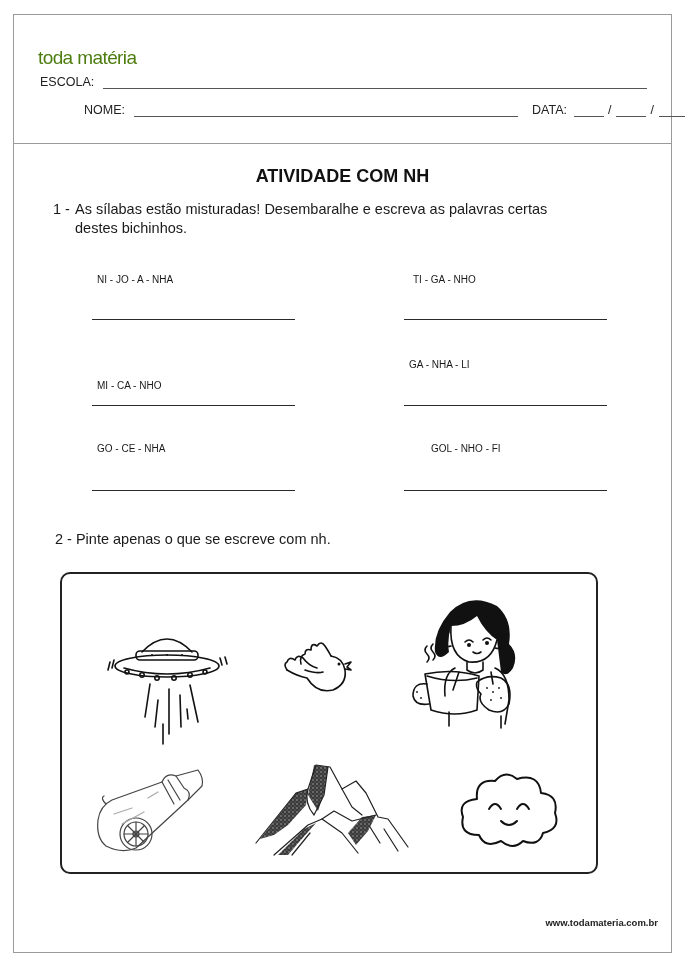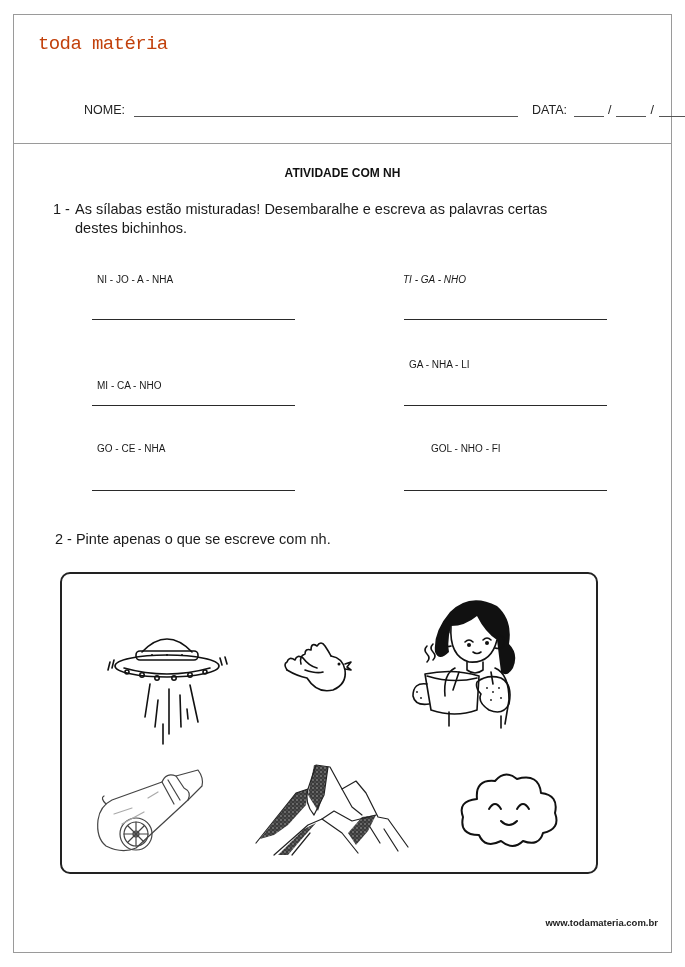--- a/index.html
+++ b/index.html
@@ -9,41 +9,41 @@
     .sheet {
       position: absolute; left: 13px; top: 14px; width: 659px; height: 939px;
       border: 1.5px solid #9a9a9a;
     }
     .header-sep {
       position: absolute; left: 0; top: 128px; width: 100%; height: 0;
       border-top: 1.5px solid #9a9a9a;
     }
 
     .brand {
-      position: absolute; left: 24px; top: 18px;
-      font-family: Liberation Mono, monospace; font-size: 19px; font-weight: 500;
-      letter-spacing: -0.6px; color: #c2410c;
+      position: absolute; left: 24px; top: 32px;
+      font-family: Liberation Sans, sans-serif; font-size: 19px; font-weight: 500;
+      letter-spacing: -0.6px; color: #4d7c0f;
     }
 
     .field-row { position: absolute; left: 26px; display: flex; align-items: flex-end; font-size: 12.5px; color: #222; }
     .field-label { white-space: nowrap; }
     .field-line { border-bottom: 1px solid #555; height: 11px; margin-left: 9px; }
 
     .row-escola { top: 60px; width: 607px; }
     .row-escola .field-line { flex: 1; }
 
     .row-nome { top: 88px; width: 607px; margin-left: 44px; }
     .row-nome .name-line { width: 384px; }
     .date-group { display: flex; align-items: flex-end; margin-left: 14px; }
     .date-blank { width: 30px; border-bottom: 1px solid #555; height: 11px; margin-left: 7px; }
     .date-sep { margin-left: 4px; margin-right: -2px; }
 
     .title {
       position: absolute; left: 0; width: 100%; top: 166px; text-align: center;
-      font-size: 12px; font-weight: bold; color: #111;
+      font-size: 18px; font-weight: bold; color: #111;
     }
 
     .q1 { position: absolute; left: 53px; top: 200px; width: 540px; font-size: 14.5px; line-height: 19px; color: #1a1a1a; }
     .q1 .num { position: absolute; left: 0; top: 0; }
     .q1 .text { padding-left: 22px; }
 
     .scramble { position: absolute; font-size: 10px; color: #1a1a1a; }
     .answer-line { position: absolute; width: 203px; height: 0; border-top: 1.5px solid #2a2a2a; }
 
     .q2 { position: absolute; left: 55px; top: 531px; font-size: 14.5px; color: #1a1a1a; }
@@ -58,20 +58,24 @@
       position: absolute; right: 27px; top: 917px;
       font-size: 9.5px; font-weight: bold; color: #222;
     }
   </style>
 </head>
 <body>
 
 <div class="sheet">
   <div class="brand">toda matéria</div>
 
+  <div class="field-row row-escola">
+    <span class="field-label">ESCOLA:</span>
+    <span class="field-line"></span>
+  </div>
 
   <div class="field-row row-nome">
     <span class="field-label">NOME:</span>
     <span class="field-line name-line"></span>
     <div class="date-group">
       <span class="field-label">DATA:</span>
       <span class="date-blank"></span>
       <span class="date-sep">/</span>
       <span class="date-blank"></span>
       <span class="date-sep">/</span>
@@ -85,21 +89,21 @@
 <div class="title">ATIVIDADE COM NH</div>
 
 <div class="q1">
   <span class="num">1 -</span>
   <div class="text">As sílabas estão misturadas! Desembaralhe e escreva as palavras certas destes bichinhos.</div>
 </div>
 
 <div class="scramble" style="left:97px; top:274px;">NI - JO - A - NHA</div>
 <div class="answer-line" style="left:92px; top:319px;"></div>
 
-<div class="scramble" style="left:403px; top:274px;font-style:italic;">TI - GA - NHO</div>
+<div class="scramble" style="left:413px; top:274px;">TI - GA - NHO</div>
 <div class="answer-line" style="left:404px; top:319px;"></div>
 
 <div class="scramble" style="left:97px; top:380px;">MI - CA - NHO</div>
 <div class="answer-line" style="left:92px; top:405px;"></div>
 
 <div class="scramble" style="left:409px; top:359px;">GA - NHA - LI</div>
 <div class="answer-line" style="left:404px; top:405px;"></div>
 
 <div class="scramble" style="left:97px; top:443px;">GO - CE - NHA</div>
 <div class="answer-line" style="left:92px; top:490px;"></div>

